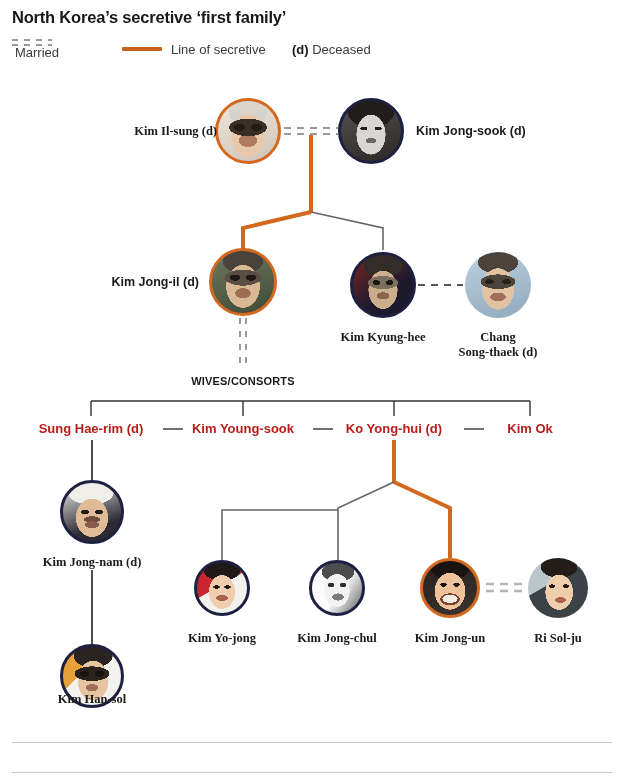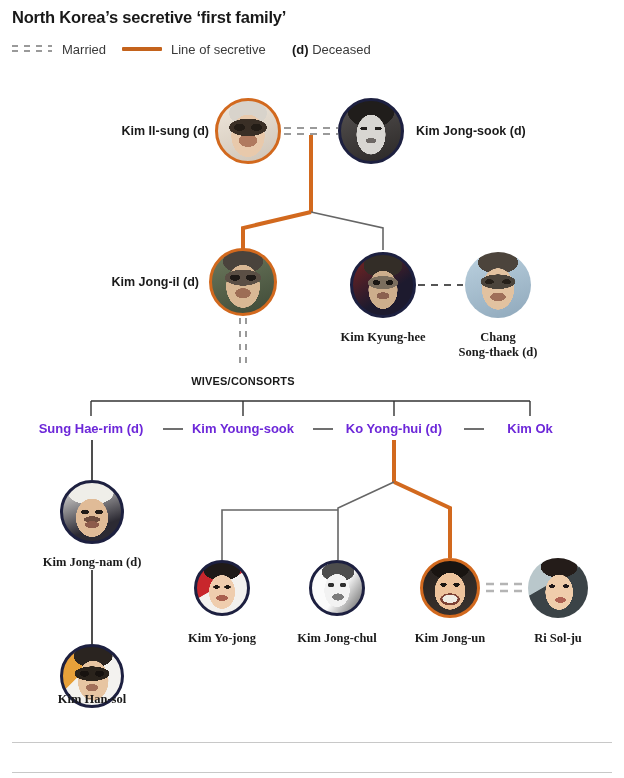--- a/index.html
+++ b/index.html
@@ -16,21 +16,21 @@
   
   .title{
     position:absolute;left:12px;top:8px;
     font-size:16.5px;font-weight:bold;letter-spacing:-0.2px;
     color:#191919;white-space:nowrap;
   }
   .legend{position:absolute;left:12px;top:38px;height:22px;}
   .legend-item{position:absolute;top:0;display:flex;align-items:center;height:22px;white-space:nowrap;}
   .legend-label{font-size:13px;color:#3a3a3a;}
   .legend-label b{color:#191919;}
-  .lg-married{left:0px;}
+  .lg-married{left:0px;flex-direction:column;}
   .lg-succ{left:110px;}
   .lg-dead{left:280px;text-align:right;}
 
   .marr-swatch{position:relative;width:40px;height:10px;margin-right:10px;}
   .marr-swatch i{
     position:absolute;left:0;width:40px;height:2px;background:transparent;
     background-image:linear-gradient(to right,#9a9a9a 0 6px,transparent 6px 12px);
     background-size:12px 2px;background-repeat:repeat-x;
   }
   .marr-swatch i.a{top:1px;}
@@ -58,21 +58,21 @@
 
   
   svg#wires{position:absolute;left:0;top:0;width:624px;height:778px;pointer-events:none;}
 
   
   .consort-heading{
     position:absolute;font-size:11px;font-weight:bold;color:#1a1a1a;
     letter-spacing:0.2px;white-space:nowrap;transform:translateX(-50%);
   }
   .consort{
-    position:absolute;font-size:13px;font-weight:bold;color:#6d28d9;
+    position:absolute;font-size:13px;font-weight:bold;color:#b91c1c;
     white-space:nowrap;transform:translateX(-50%);
   }
 
   
   .rule{position:absolute;left:12px;width:600px;height:1px;background:#c8c8c8;}
   .note{
     position:absolute;left:12px;font-size:11.5px;color:#3c3c3c;white-space:nowrap;
   }
 </style>
 </head>
@@ -160,21 +160,21 @@
   <div class="node">
     <div class="photo ring-orange" style="left:215px;top:98px;width:66px;height:66px;
                 background-image:
                   radial-gradient(ellipse 9px 6px at 36% 44%, #231c16 0 60%, transparent 61%),
                   radial-gradient(ellipse 9px 6px at 64% 44%, #231c16 0 60%, transparent 61%),
                   radial-gradient(ellipse 26px 12px at 50% 44%, #3a2f26 0 72%, transparent 73%),
                   radial-gradient(ellipse 13px 9px at 50% 66%, #b07a5f 0 70%, transparent 71%),
                   radial-gradient(ellipse 22px 28px at 50% 58%, #e8c9ab 0 75%, transparent 76%),
                   radial-gradient(ellipse 26px 18px at 50% 20%, #d8d3cb 0 72%, transparent 73%),
                   linear-gradient(160deg,#efe7dc,#cfc4b6);"></div>
-    <div class="nm right" style="left:4px;top:124px;width:205px;">Kim Il-sung (d)</div>
+    <div class="nm right" style="left:12px;top:124px;width:205px;font-family:Liberation Serif, serif;">Kim Il-sung (d)</div>
   </div>
 
   <div class="node">
     <div class="photo ring-navy" style="left:338px;top:98px;width:66px;height:66px;
                 background-image:
                   radial-gradient(ellipse 6px 3px at 38% 46%, #23201e 0 60%, transparent 61%),
                   radial-gradient(ellipse 6px 3px at 62% 46%, #23201e 0 60%, transparent 61%),
                   radial-gradient(ellipse 7px 4px at 50% 66%, #6d6865 0 70%, transparent 71%),
                   radial-gradient(ellipse 19px 26px at 50% 56%, #d8d6d2 0 76%, transparent 77%),
                   radial-gradient(ellipse 30px 22px at 50% 16%, #201d1b 0 78%, transparent 79%),

